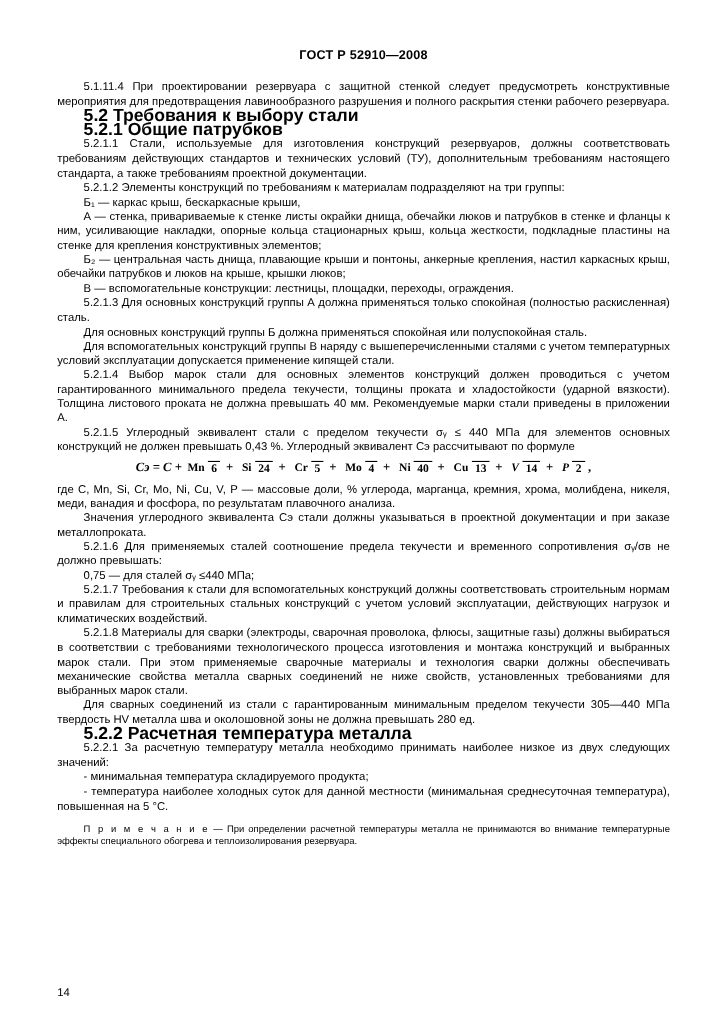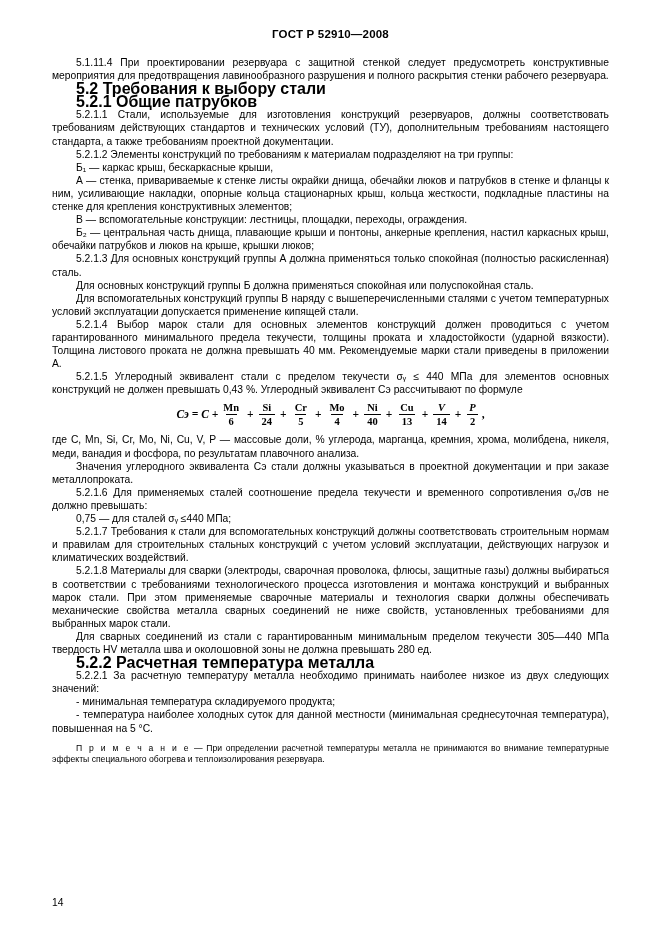--- a/index.html
+++ b/index.html
@@ -13,21 +13,21 @@
     font-family: "Liberation Sans", sans-serif;
     color: #000000;
     position: relative;
     overflow: hidden;
   }
   .page {
     position: relative;
     width: 661px;
     height: 936px;
     box-sizing: border-box;
-    padding: 28px 52px 0 52px;
+    padding: 45px 52px 0 52px;
   }
   .doc-header {
     text-align: center;
     font-size: 11.5px;
     font-weight: bold;
     letter-spacing: 0.2px;
     margin: 0 0 16px 0;
   }
   .body-text {
     font-size: 10.3px;
@@ -60,21 +60,20 @@
     font-family: "Liberation Serif", serif;
     font-size: 11.5px;
     font-style: italic;
   }
   .formula .op {
     margin: 0 3px;
     font-style: normal;
   }
   .frac {
     display: inline-flex;
-    flex-direction: column;
     align-items: center;
     vertical-align: middle;
     margin: 0 2px;
     line-height: 1.05;
   }
   .frac .num {
     padding: 0 3px 1px 3px;
     font-style: italic;
     font-size: 10.5px;
   }
@@ -122,22 +121,22 @@
 
     <p>5.1.11.4  При проектировании резервуара с защитной стенкой следует предусмотреть конструк­тивные мероприятия для предотвращения лавинообразного разрушения и полного раскрытия стенки рабочего резервуара.</p>
 
     <h3 class="sec">5.2  Требования к выбору стали</h3>
     <h3 class="sec">5.2.1  Общие патрубков</h3>
 
     <p>5.2.1.1  Стали, используемые для изготовления конструкций резервуаров, должны соответство­вать требованиям действующих стандартов и технических условий (ТУ), дополнительным требованиям настоящего стандарта, а также требованиям проектной документации.</p>
     <p>5.2.1.2  Элементы конструкций по требованиям к материалам подразделяют на три группы:</p>
     <p>Б₁ — каркас крыш, бескаркасные крыши,</p>
     <p>А — стенка, привариваемые к стенке листы окрайки днища, обечайки люков и патрубков в стенке и фланцы к ним, усиливающие накладки, опорные кольца стационарных крыш, кольца жесткости, под­кладные пластины на стенке для крепления конструктивных элементов;</p>
+    <p>Б₂ — центральная часть днища, плавающие крыши и понтоны, анкерные крепления, настил кар­касных крыш, обечайки патрубков и люков на крыше, крышки люков;</p>
     <p>В — вспомогательные конструкции: лестницы, площадки, переходы, ограждения.</p>
-    <p>Б₂ — центральная часть днища, плавающие крыши и понтоны, анкерные крепления, настил кар­касных крыш, обечайки патрубков и люков на крыше, крышки люков;</p>
     <p>5.2.1.3  Для основных конструкций группы А должна применяться только спокойная (полностью раскисленная) сталь.</p>
     <p>Для основных конструкций группы Б должна применяться спокойная или полуспокойная сталь.</p>
     <p>Для вспомогательных конструкций группы В наряду с вышеперечисленными сталями с учетом тем­пературных условий эксплуатации допускается применение кипящей стали.</p>
     <p>5.2.1.4  Выбор марок стали для основных элементов конструкций должен проводиться с учетом гарантированного минимального предела текучести, толщины проката и хладостойкости (ударной вяз­кости). Толщина листового проката не должна превышать 40 мм. Рекомендуемые марки стали приведе­ны в приложении А.</p>
     <p>5.2.1.5  Углеродный эквивалент стали с пределом текучести σᵧ ≤ 440 МПа для элементов основных конструкций не должен превышать 0,43 %. Углеродный эквивалент Cэ рассчитывают по формуле</p>
 
     <div class="formula-wrap">
       <span class="formula">
         <span>Cэ = C +</span>
         <span class="frac">

